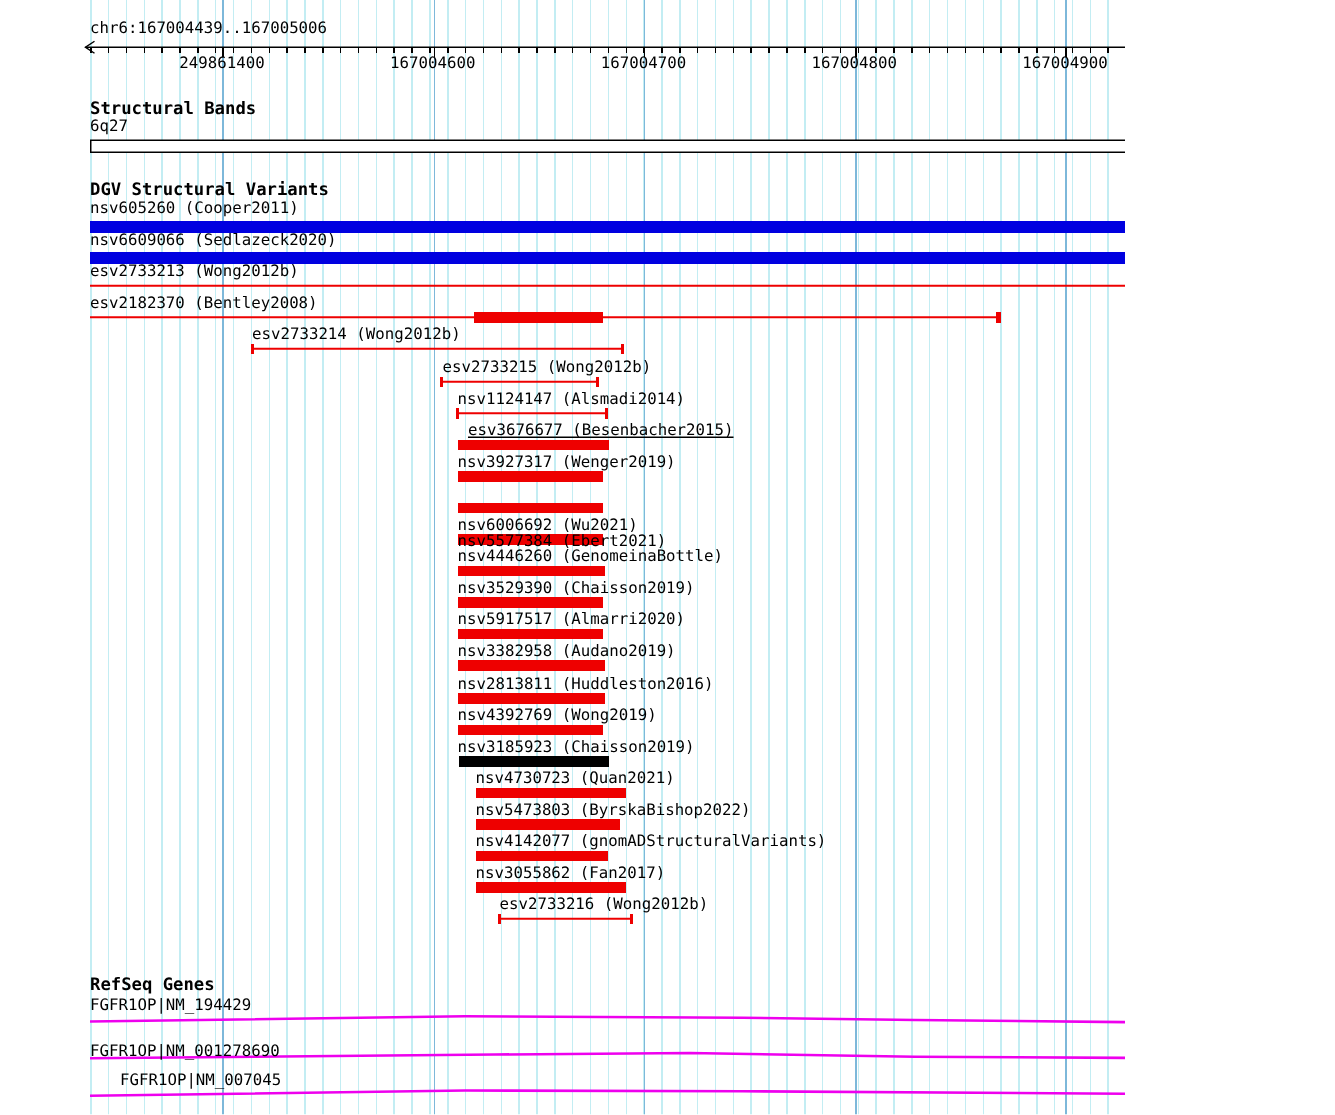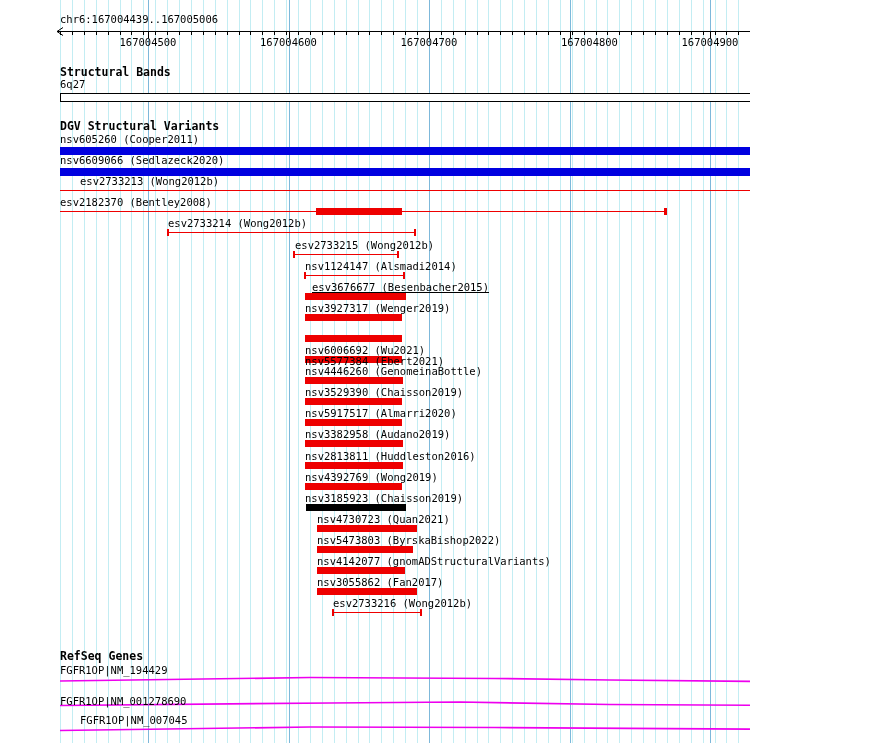--- a/index.html
+++ b/index.html
@@ -254,37 +254,37 @@
         <rect x="420" y="609" width="2" height="7" fill="#ee0000" shape-rendering="crispEdges"></rect>
       </g>
       <polyline points="60,681 310,677.5 495,678.5 610,680 810,682 862,682" fill="none" stroke="#ee00ee" stroke-width="1.7"></polyline>
       <polyline points="60,705.5 330,703 460,702 610,704.5 795,705.5 862,706.5" fill="none" stroke="#ee00ee" stroke-width="1.7"></polyline>
       <polyline points="60,730.5 310,727 495,727.5 795,729.5 862,731" fill="none" stroke="#ee00ee" stroke-width="1.7"></polyline>
     </svg>
 
   <div class="lbl" style="left:60px;top:14px">chr6:167004439..167005006</div>
 
   <div id="ruler-labels">
-      <div class="tick-lbl" style="left: 148px; top: 37px;">167004500</div>
+      <div class="tick-lbl" style="left: 148px; top: 37px;">249861400</div>
       <div class="tick-lbl" style="left: 288.5px; top: 37px;">167004600</div>
       <div class="tick-lbl" style="left: 429px; top: 37px;">167004700</div>
-      <div class="tick-lbl" style="left: 569.5px; top: 37px; margin-left: 20px;">167004800</div>
+      <div class="tick-lbl" style="left: 569.5px; top: 37px;">167004800</div>
       <div class="tick-lbl" style="left: 710px; top: 37px;">167004900</div>
       <div class="tick-lbl" style="left: 850.5px; top: 37px;">167005000</div>
     </div>
 
   <div class="hdr" style="left:60px;top:66px">Structural Bands</div>
   <div class="lbl" style="left:60px;top:79px">6q27</div>
 
   <div class="hdr" style="left:60px;top:120px">DGV Structural Variants</div>
 
   <div id="track-labels">
       <div class="lbl" style="left: 60px; top: 134px;">nsv605260 (Cooper2011)</div>
       <div class="lbl" style="left: 60px; top: 155px;">nsv6609066 (Sedlazeck2020)</div>
-      <div class="lbl" style="left: 60px; top: 176px; padding-left: 20px;">esv2733213 (Wong2012b)</div>
+      <div class="lbl" style="left: 60px; top: 176px;">esv2733213 (Wong2012b)</div>
       <div class="lbl" style="left: 60px; top: 197px;">esv2182370 (Bentley2008)</div>
       <div class="lbl" style="left: 168px; top: 218px;">esv2733214 (Wong2012b)</div>
       <div class="lbl" style="left: 295px; top: 240px;">esv2733215 (Wong2012b)</div>
       <div class="lbl" style="left: 305px; top: 261px;">nsv1124147 (Alsmadi2014)</div>
       <div class="lbl" style="left: 312px; top: 282px; text-decoration: underline;">esv3676677 (Besenbacher2015)</div>
       <div class="lbl" style="left: 305px; top: 303px;">nsv3927317 (Wenger2019)</div>
       <div class="lbl" style="left: 305px; top: 324px; margin-top: 32px;">nsv5577384 (Ebert2021)</div>
       <div class="lbl" style="left: 305px; top: 345px;">nsv6006692 (Wu2021)</div>
       <div class="lbl" style="left: 305px; top: 366px;">nsv4446260 (GenomeinaBottle)</div>
       <div class="lbl" style="left: 305px; top: 387px;">nsv3529390 (Chaisson2019)</div>

